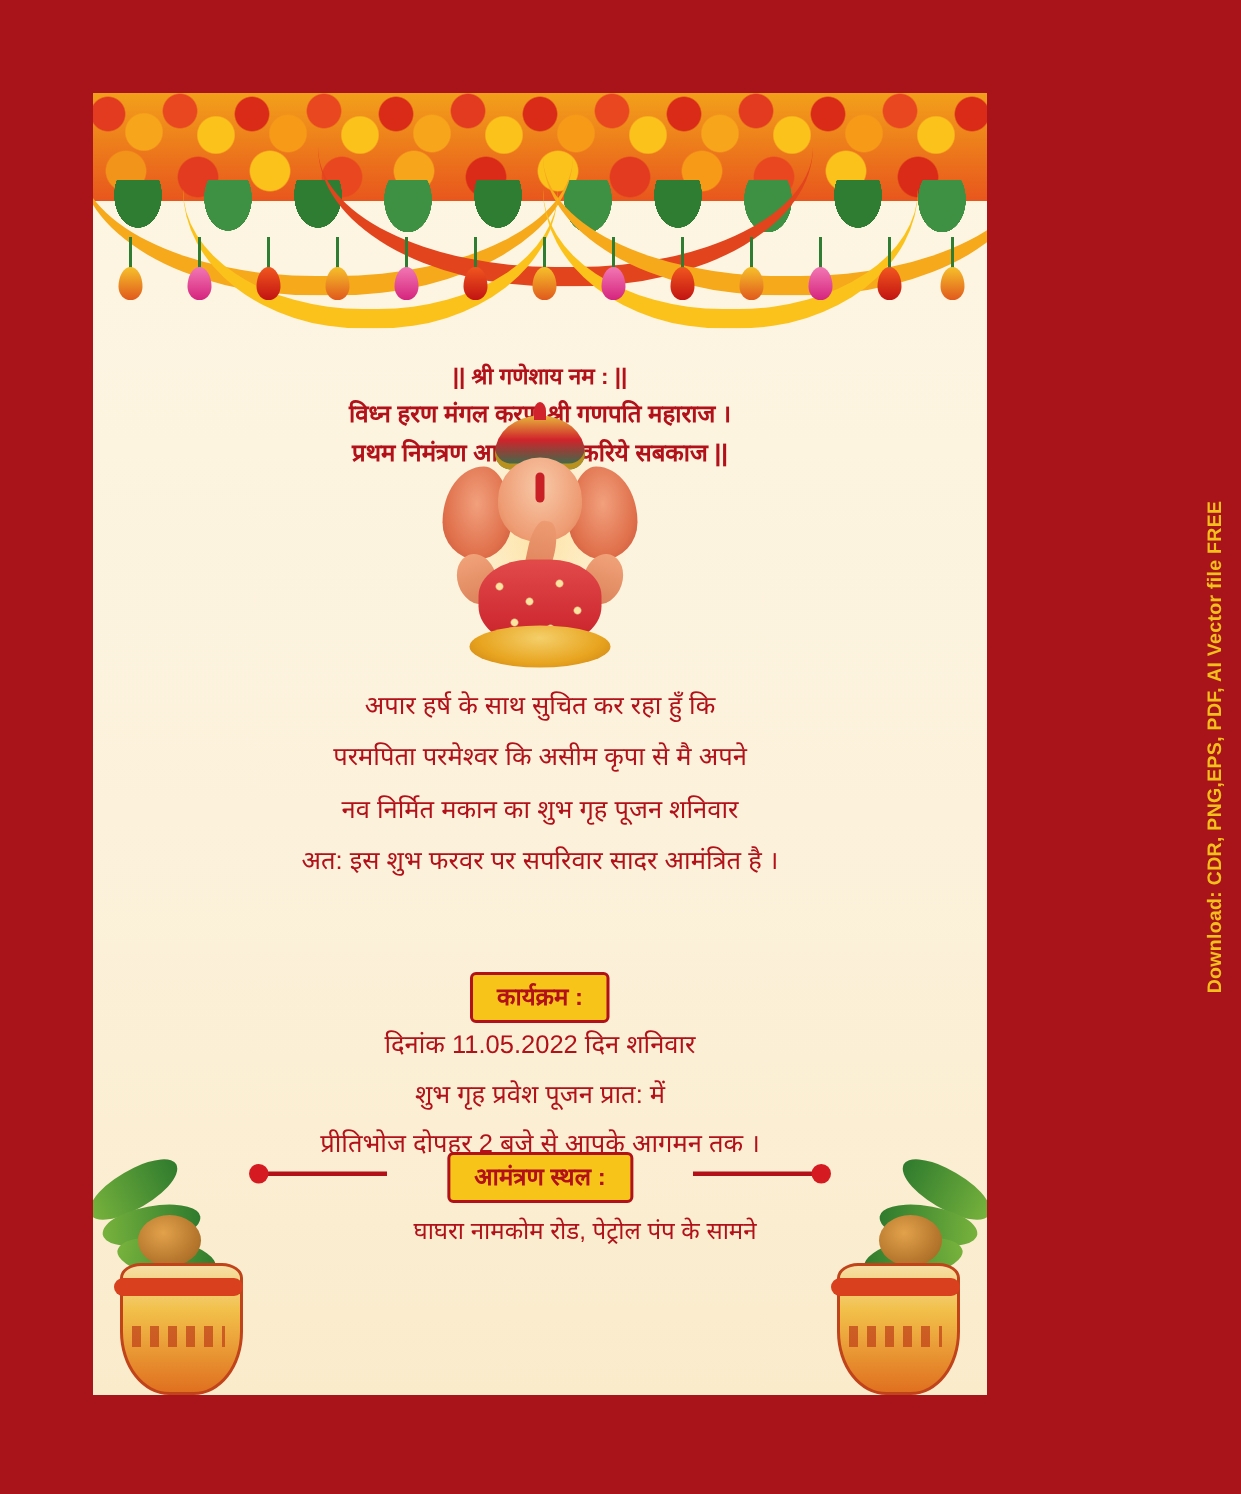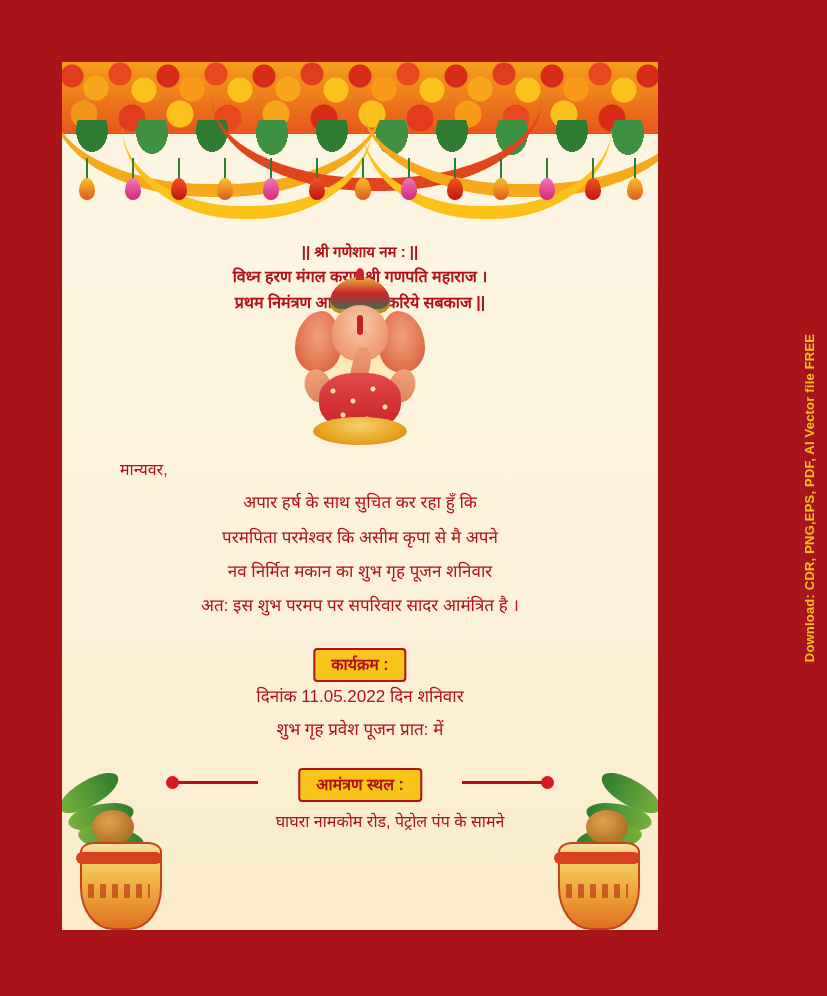--- a/index.html
+++ b/index.html
@@ -402,31 +402,31 @@
     <div class="gan-trunk"></div>
     <div class="gan-arm l"></div>
     <div class="gan-arm r"></div>
     <div class="gan-body">
       <div class="gan-dhoti-dot"></div>
     </div>
     <div class="gan-lotus"></div>
   </div>
 
   <div id="invite-body" class="devanagari">
-    <span class="salutation">मान्यवर,</span>
     <span class="l">अपार हर्ष के साथ सुचित कर रहा हुँ कि</span>
     <span class="l">परमपिता परमेश्वर कि असीम कृपा से मै अपने</span>
     <span class="l">नव निर्मित मकान का शुभ गृह पूजन शनिवार</span>
-    <span class="l">अत: इस शुभ परमप पर सपरिवार सादर आमंत्रित है ।</span>
+    <span class="l">अत: इस शुभ फरवर पर सपरिवार सादर आमंत्रित है ।</span>
   </div>
 
   <div id="program-heading" class="heading-ribbon devanagari">कार्यक्रम :</div>
   <div id="program-lines" class="devanagari">
     <span class="l">दिनांक 11.05.2022 दिन शनिवार</span>
     <span class="l">शुभ गृह प्रवेश पूजन प्रात: में</span>
+    <span class="l">प्रीतिभोज दोपहर 2 बजे से आपके आगमन तक ।</span>
   </div>
 
   <div id="venue-heading-wrap">
     <div class="venue-rule left"></div>
     <div class="venue-dot left"></div>
     <div id="venue-heading" class="heading-ribbon devanagari">आमंत्रण स्थल :</div>
     <div class="venue-rule right"></div>
     <div class="venue-dot right"></div>
   </div>
   <div id="venue-lines" class="devanagari">

